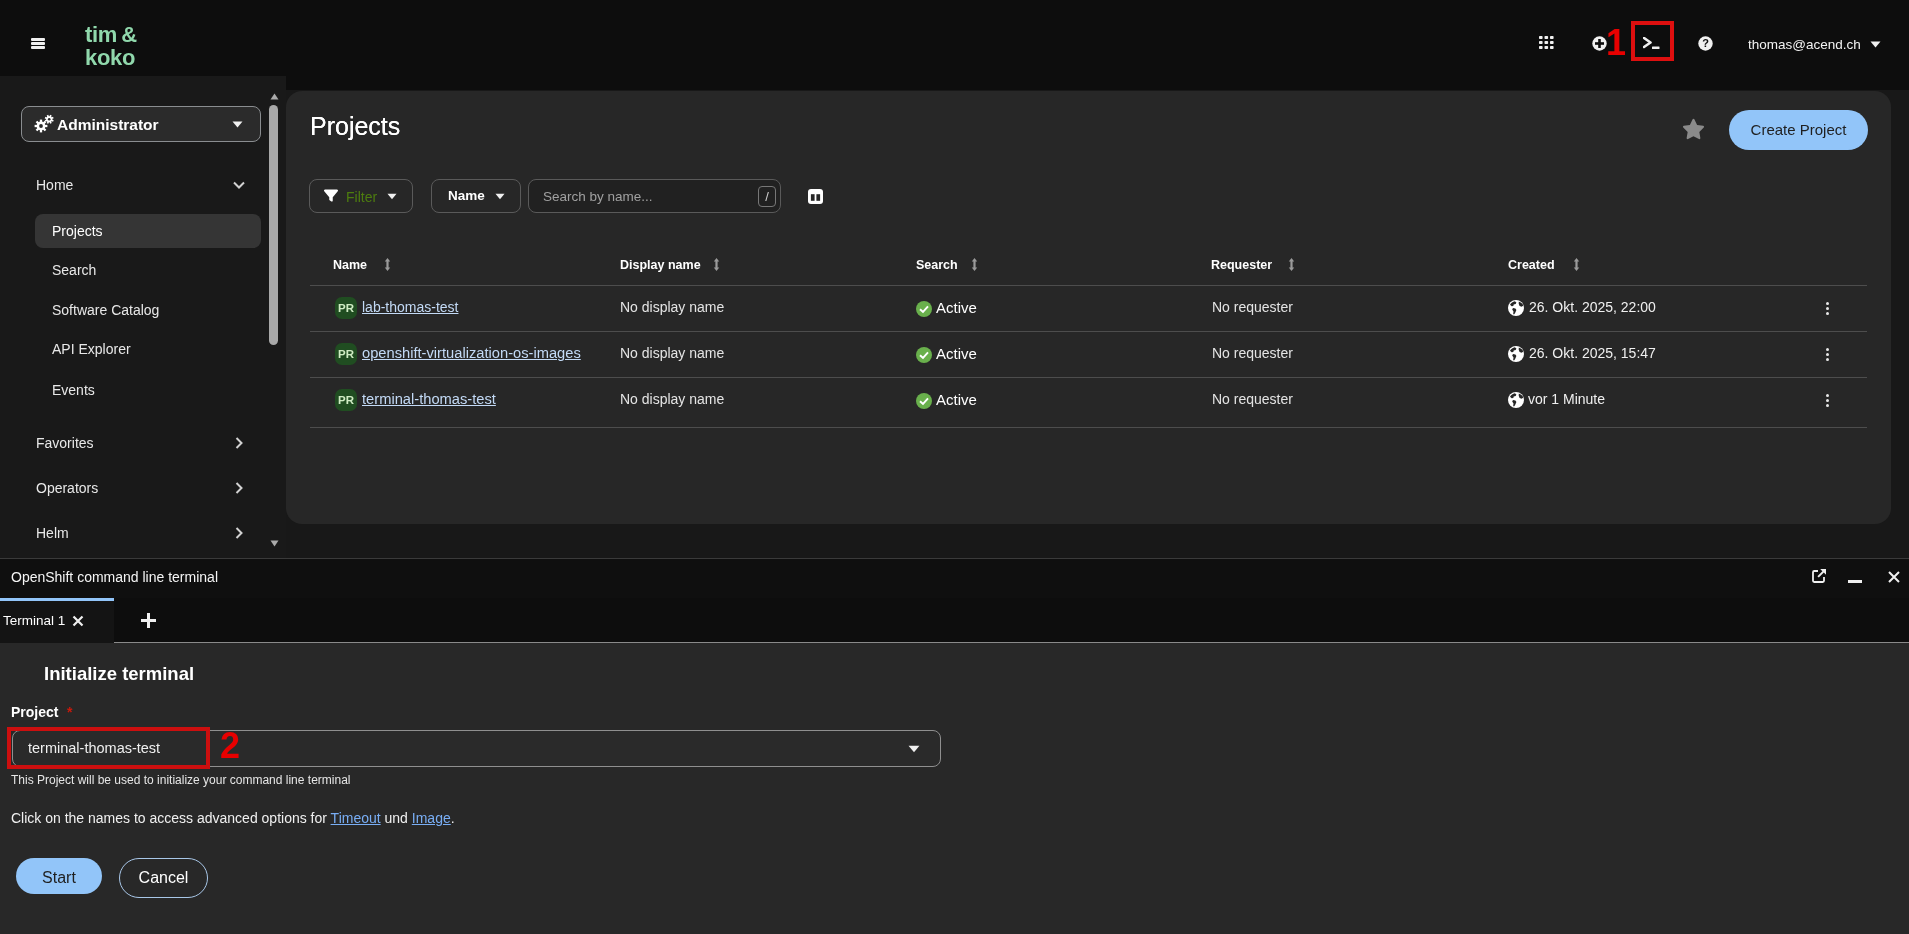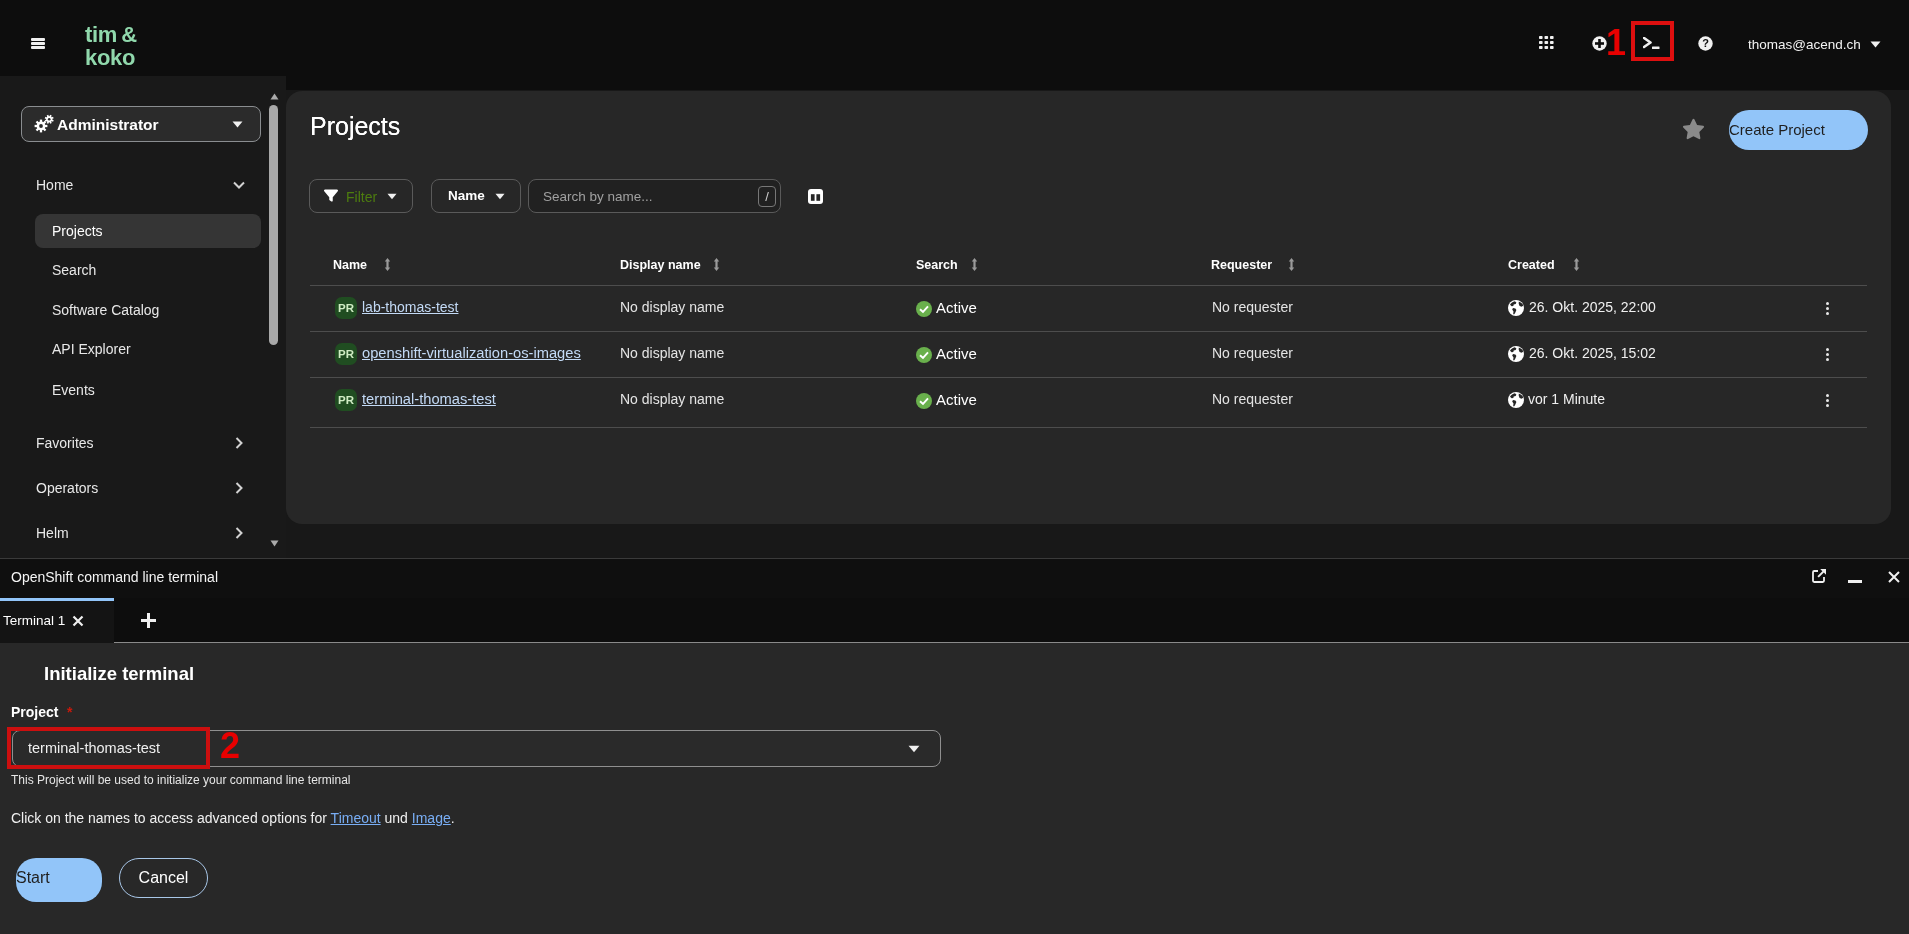--- a/index.html
+++ b/index.html
@@ -122,21 +122,21 @@
   </svg>
 
 <div class="abs" style="left:286px;top:91px;width:1605px;height:433px;background:#272727;border-radius:16px;"></div>
 
 <div class="abs txt" style="left:310px;top:112px;color:#ffffff;font-size:25px;font-weight:400;text-shadow:0 0 0.6px #fff;">Projects</div>
 
 <svg class="abs" style="left:1682px;top:118px;" width="23" height="22" viewBox="0 0 576 512">
   <path fill="#8a8a8a" d="M287.9 0c9.2 0 17.6 5.2 21.6 13.5l68.6 141.3 153.2 22.6c9 1.3 16.5 7.6 19.3 16.3s.5 18.1-5.9 24.5L433.6 328.4l26.2 155.6c1.5 9-2.2 18.1-9.7 23.5s-17.3 6-25.3 1.7l-137-73.2L151 509.1c-8.1 4.3-17.9 3.7-25.3-1.7s-11.2-14.5-9.7-23.5l26.2-155.6L31.1 218.2c-6.5-6.4-8.7-15.9-5.9-24.5s10.3-14.9 19.3-16.3l153.2-22.6L266.3 13.5C270.4 5.2 278.7 0 287.9 0z"></path>
 </svg>
 
-<div class="abs txt" style="left:1729px;top:110px;width:139px;height:40px;background:#92c5f9;border-radius:20px;color:#1f1f1f;font-size:15px;line-height:40px;">Create Project</div>
+<div class="abs txt" style="left:1729px;top:110px;width:139px;height:40px;background:#92c5f9;border-radius:20px;color:#1f1f1f;font-size:15px;text-align:center;line-height:40px;">Create Project</div>
 
 <div class="abs" style="left:309px;top:179px;width:104px;height:34px;border:1px solid #5a5a5a;border-radius:8px;"></div>
 <svg class="abs" style="left:324px;top:188px;" width="14" height="15" viewBox="0 0 512 512">
   <path fill="#ffffff" d="M3.9 54.9C10.5 40.9 24.5 32 40 32H472c15.5 0 29.5 8.9 36.1 22.9s4.6 30.5-5.2 42.5L320 320.9V448c0 12.1-6.8 23.2-17.7 28.6s-23.8 4.3-33.5-3l-64-48c-8.1-6-12.8-15.5-12.8-25.6V320.9L9 97.3C-.7 85.4-2.8 68.8 3.9 54.9z"></path>
 </svg>
 <div class="abs txt" style="left:346px;top:189px;color:#4d7c0f;font-size:14px;">Filter</div>
 <svg class="abs" style="left:387px;top:193px;" width="10" height="7" viewBox="0 0 11 7">
     <path d="M0.5 0.5 L10.5 0.5 L5.5 6.5 Z" fill="#f0f0f0"></path>
   </svg>
 
@@ -204,21 +204,21 @@
 <div class="abs txt" style="left:620px;top:345px;color:#e4e4e4;font-size:14px;">No display name</div>
 <svg class="abs" style="left:916px;top:347px;" width="16" height="16" viewBox="0 0 16 16">
     <circle cx="8" cy="8" r="8" fill="#69b04c"></circle>
     <path d="M4 8.2 L7 11 L12 5.4" stroke="#ffffff" stroke-width="1.9" fill="none"></path>
   </svg>
 <div class="abs txt" style="left:936px;top:345px;color:#ffffff;font-size:15px;">Active</div>
 <div class="abs txt" style="left:1212px;top:345px;color:#e4e4e4;font-size:14px;">No requester</div>
 <svg class="abs" style="left:1508px;top:346px;" width="16" height="16" viewBox="0 0 16 16">
     <use href="#globeic"></use>
   </svg>
-<div class="abs txt" style="left:1529px;top:345px;color:#f0f0f0;font-size:14px;">26. Okt. 2025, 15:02</div>
+<div class="abs txt" style="left:1529px;top:345px;color:#f0f0f0;font-size:14px;">26. Okt. 2025, 15:47</div>
 <div class="abs" style="left:1826px;top:348px;width:3px;height:3px;background:#e8e8e8;border-radius:50%;"></div>
 <div class="abs" style="left:1826px;top:353px;width:3px;height:3px;background:#e8e8e8;border-radius:50%;"></div>
 <div class="abs" style="left:1826px;top:358px;width:3px;height:3px;background:#e8e8e8;border-radius:50%;"></div>
 
 <div class="abs txt" style="left:335px;top:389px;width:22px;height:22px;background:#204d21;border-radius:7px;color:#d0ecc4;font-size:11.5px;font-weight:bold;text-align:center;line-height:22px;">PR</div>
 <div class="abs txt" style="left:362px;top:391px;color:#c3daf6;font-size:14.7px;text-decoration:underline;">terminal-thomas-test</div>
 <div class="abs txt" style="left:620px;top:391px;color:#e4e4e4;font-size:14px;">No display name</div>
 <svg class="abs" style="left:916px;top:393px;" width="16" height="16" viewBox="0 0 16 16">
     <circle cx="8" cy="8" r="8" fill="#69b04c"></circle>
     <path d="M4 8.2 L7 11 L12 5.4" stroke="#ffffff" stroke-width="1.9" fill="none"></path>
@@ -269,21 +269,21 @@
     <path d="M0.5 0.5 L10.5 0.5 L5.5 6.5 Z" fill="#f0f0f0"></path>
   </svg>
 
 <div class="abs" style="left:7px;top:727px;width:203px;height:42px;border:4px solid #cc0f0f;"></div>
 <div class="abs txt" style="left:220px;top:725px;color:#e80000;font-size:36px;font-weight:bold;">2</div>
 
 <div class="abs txt" style="left:11px;top:773px;color:#e6e6e6;font-size:12px;">This Project will be used to initialize your command line terminal</div>
 
 <div class="abs txt" style="left:11px;top:810px;color:#f0f0f0;font-size:14px;">Click on the names to access advanced options for <span style="color:#79aef5;text-decoration:underline;">Timeout</span> und <span style="color:#79aef5;text-decoration:underline;">Image</span>.</div>
 
-<div class="abs txt" style="left:16px;top:858px;width:86px;height:44px;background:#92c5f9;border-radius:20px;color:#1f1f1f;font-size:16px;line-height:40px;">Start</div>
+<div class="abs txt" style="left:16px;top:858px;width:86px;height:36px;background:#92c5f9;border-radius:20px;color:#1f1f1f;font-size:16px;text-align:center;line-height:40px;">Start</div>
 <div class="abs txt" style="left:119px;top:858px;width:89px;height:40px;border:1px solid #a8c7e8;border-radius:20px;color:#ffffff;font-size:16px;text-align:center;line-height:38px;">Cancel</div>
 
 <svg width="0" height="0" style="position:absolute;">
   <defs>
     <g id="globeic">
         <circle cx="8" cy="8" r="8" fill="#ffffff"></circle>
         <path fill="#262626" d="M2.0 4.8 C3.0 3.0 4.8 1.7 6.9 1.3 L8.4 2.4 L7.7 4.0 L5.7 4.4 L5.3 6.0 L3.7 6.2 Z"></path>
         <path fill="#262626" d="M5.0 8.0 L7.4 8.5 L8.4 10.1 L7.0 13.2 L6.0 14.4 L5.2 14.0 L5.5 11.4 L4.2 9.4 Z"></path>
         <path fill="#262626" d="M10.8 1.4 C12.8 2.1 14.5 3.6 15.4 5.5 L13.6 6.8 L11.6 6.1 L10.7 3.8 Z"></path>
       </g>

